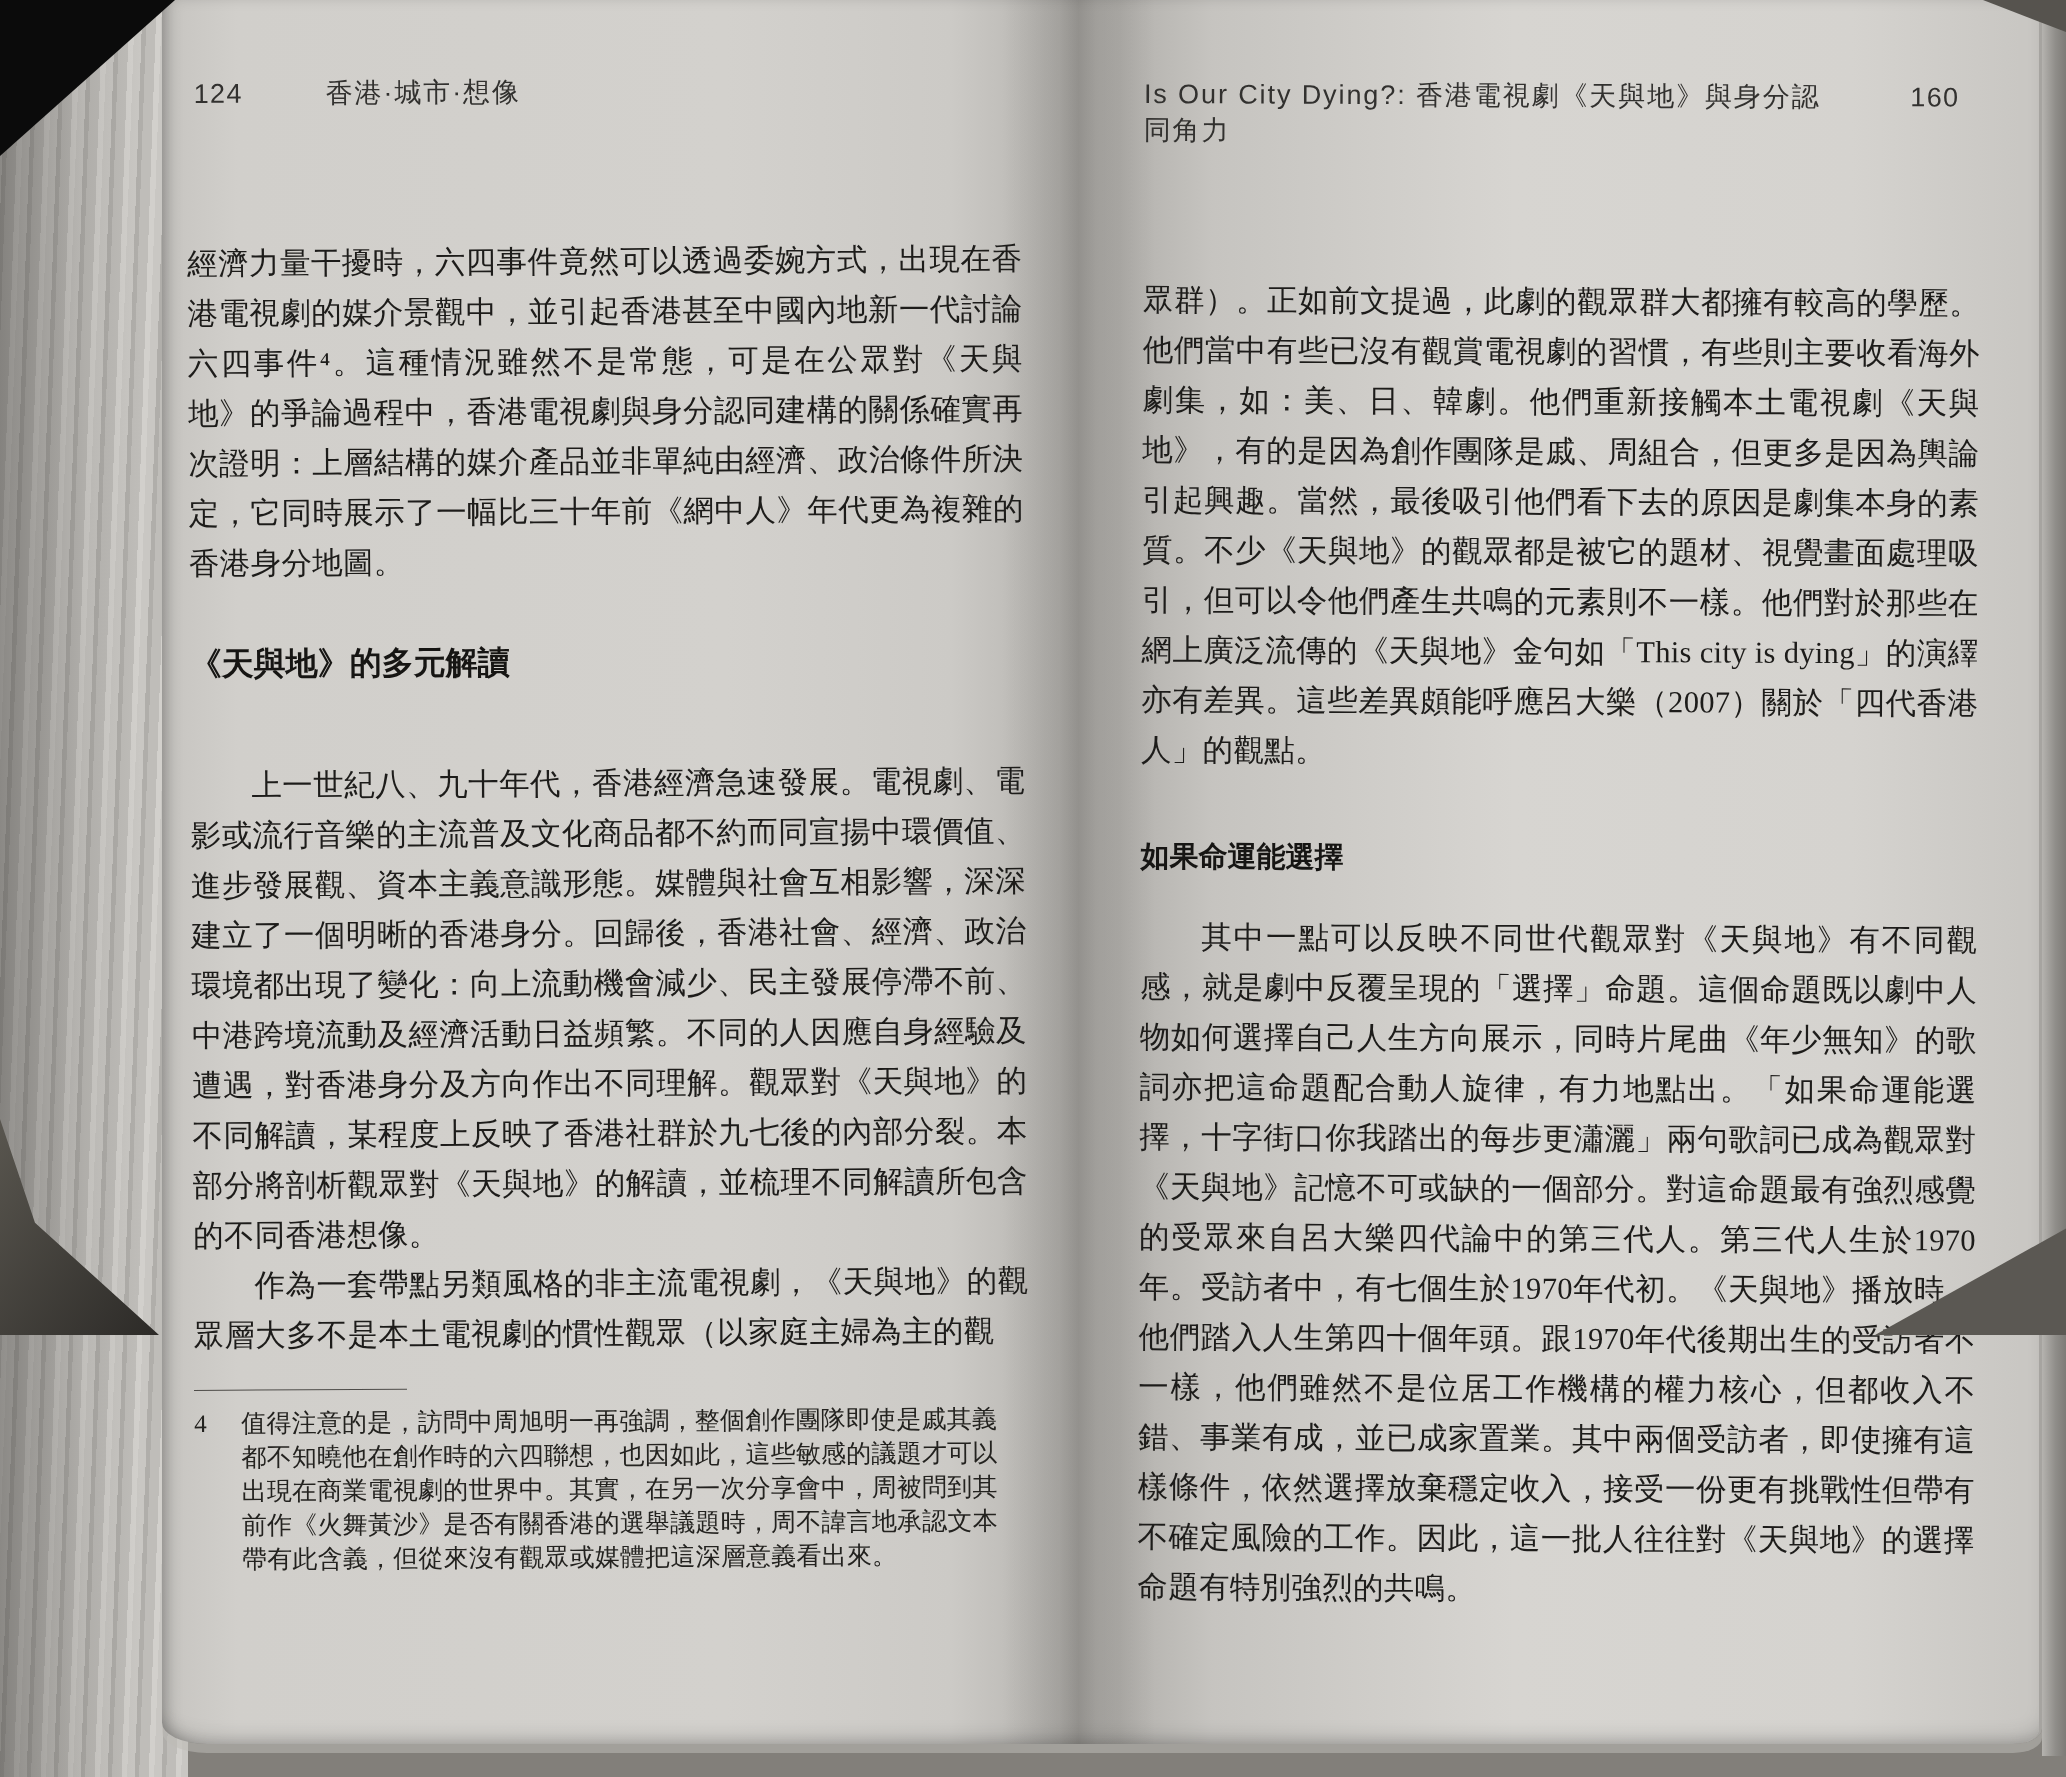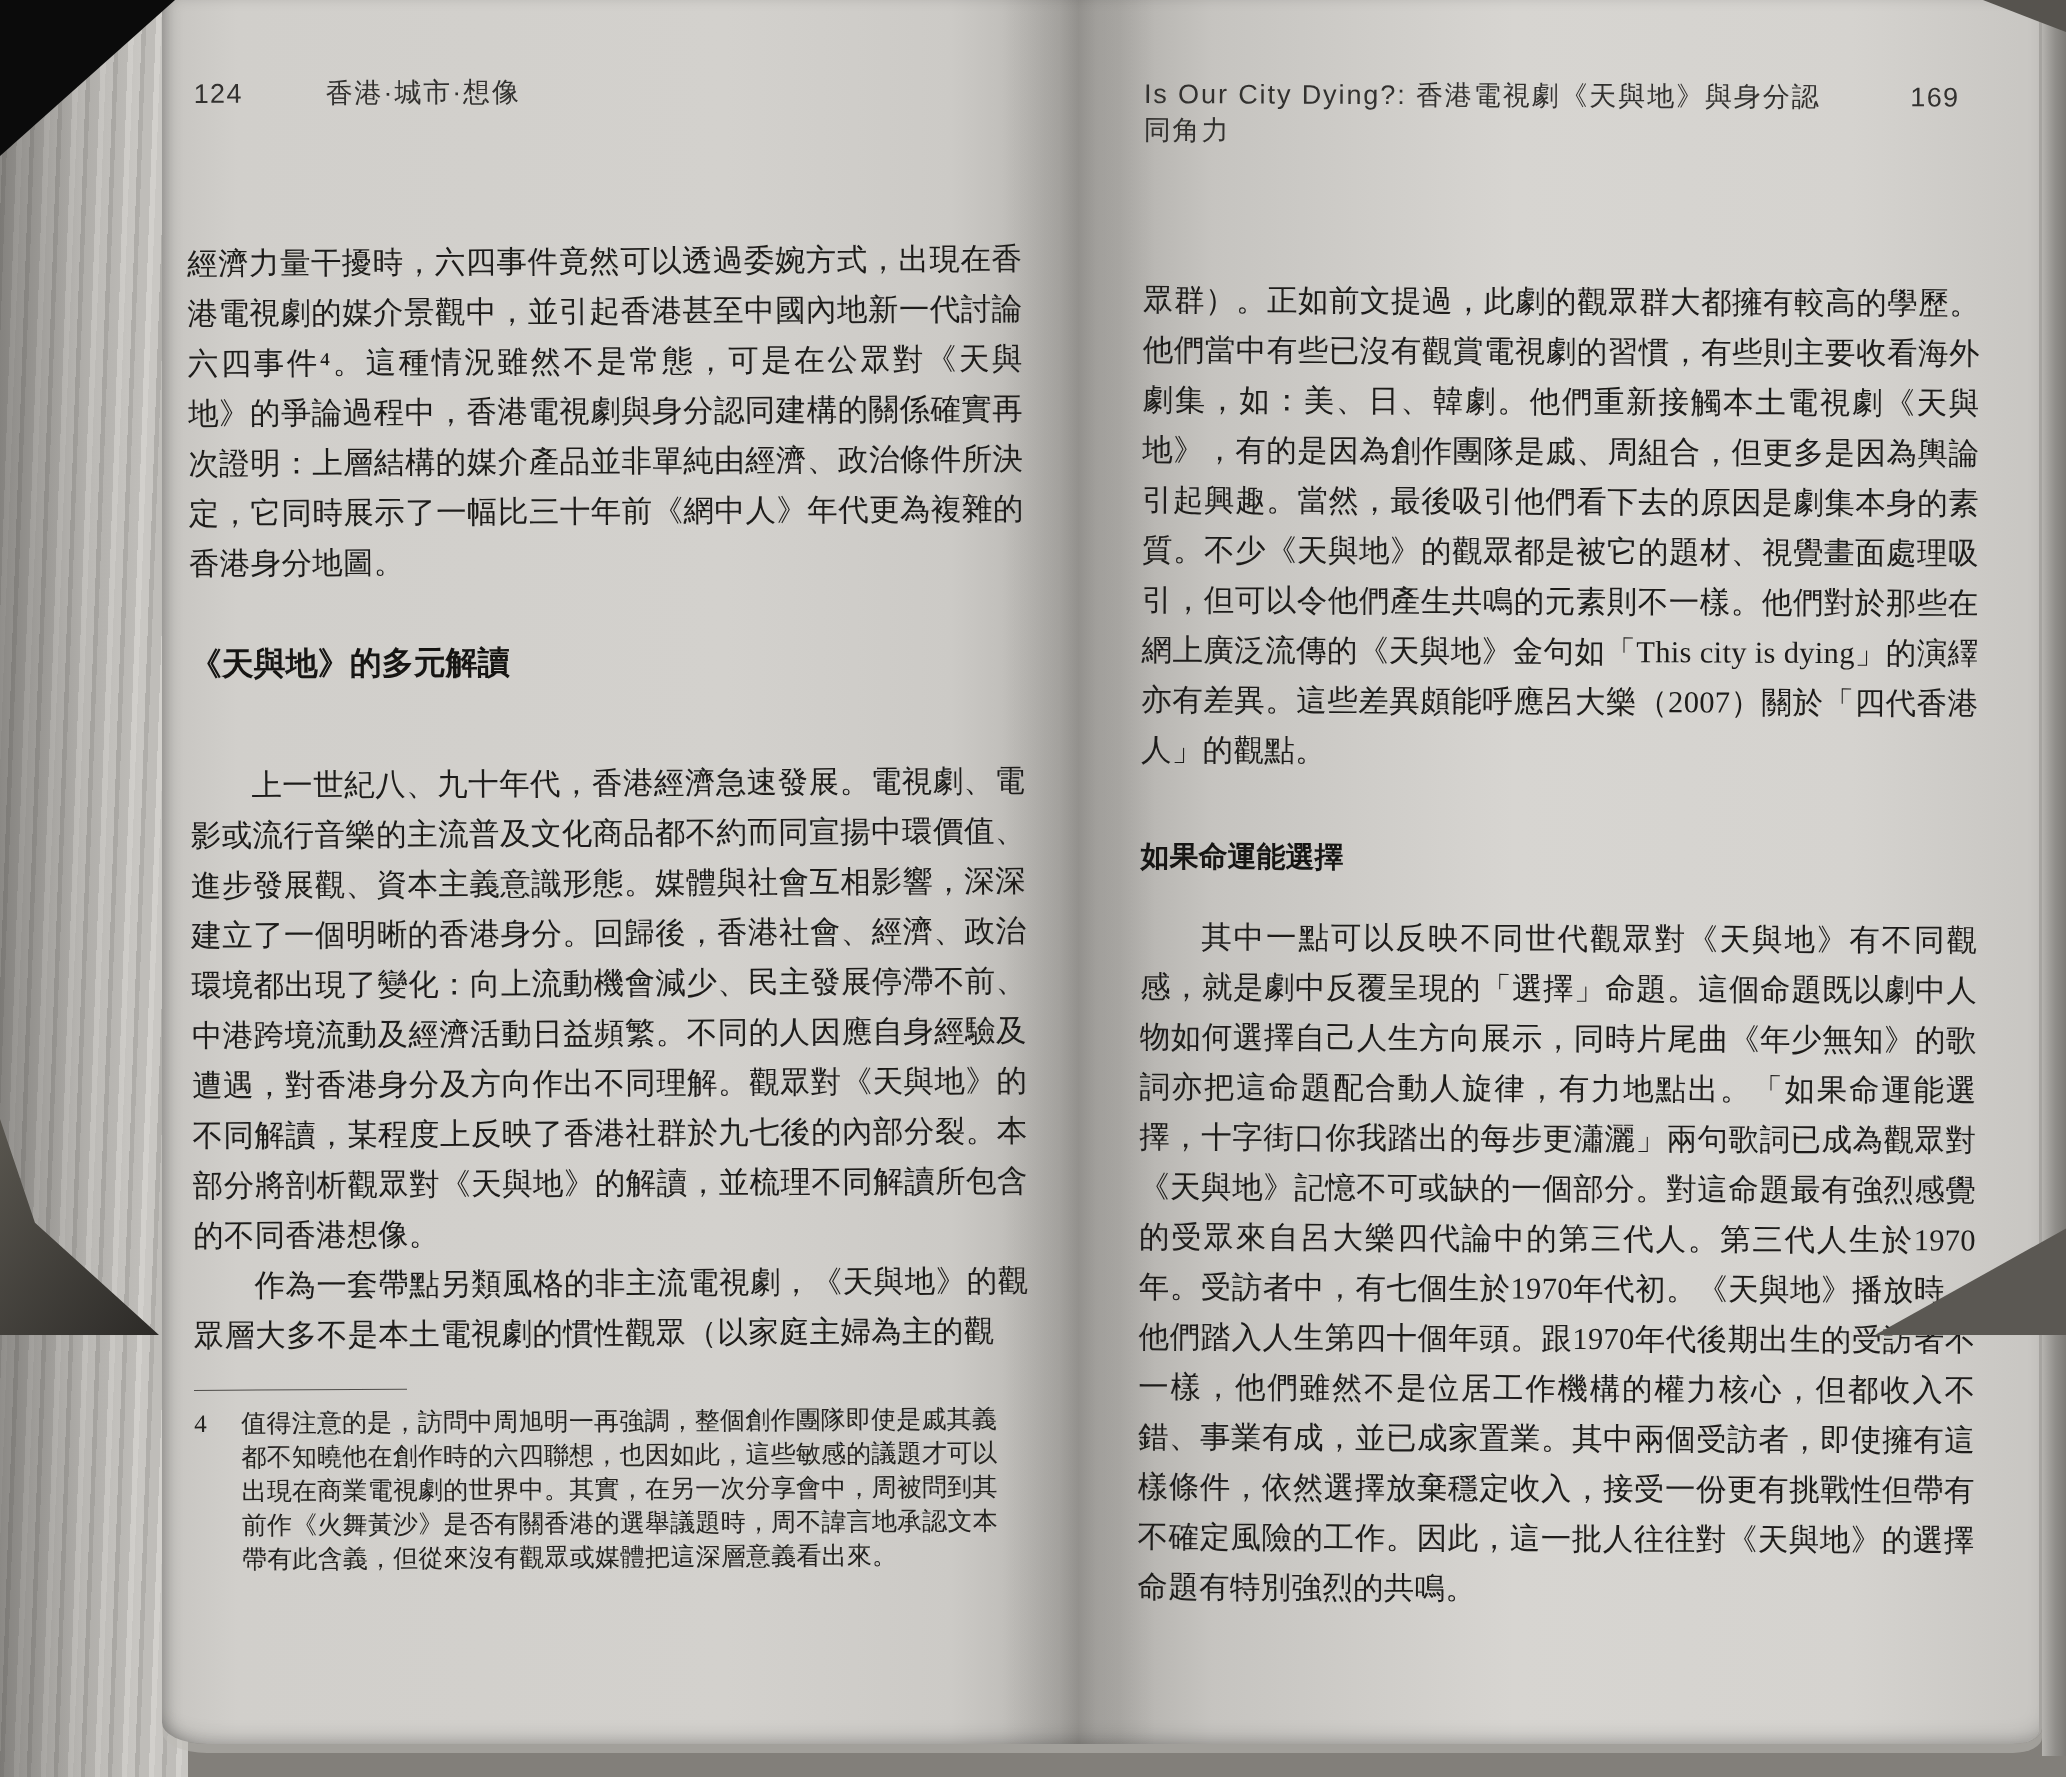--- a/index.html
+++ b/index.html
@@ -116,21 +116,21 @@
     <div class="footnote-rule"></div>
     <div class="footnote">
       <span class="fn-num">4</span>
       <span class="fn-text">值得注意的是，訪問中周旭明一再強調，整個創作團隊即使是戚其義都不知曉他在創作時的六四聯想，也因如此，這些敏感的議題才可以出現在商業電視劇的世界中。其實，在另一次分享會中，周被問到其前作《火舞黃沙》是否有關香港的選舉議題時，周不諱言地承認文本帶有此含義，但從來沒有觀眾或媒體把這深層意義看出來。</span>
     </div>
   </div>
 
   <div class="content right-content">
     <div class="running-head rh-right">
       <span class="rh-title">Is Our City Dying?: 香港電視劇《天與地》與身分認同角力</span>
-      <span class="num">169</span>
+      <span class="num">160</span>
     </div>
 
     <p class="body-para p-top">眾群）。正如前文提過，此劇的觀眾群大都擁有較高的學歷。他們當中有些已沒有觀賞電視劇的習慣，有些則主要收看海外劇集，如：美、日、韓劇。他們重新接觸本土電視劇《天與地》，有的是因為創作團隊是戚、周組合，但更多是因為輿論引起興趣。當然，最後吸引他們看下去的原因是劇集本身的素質。不少《天與地》的觀眾都是被它的題材、視覺畫面處理吸引，但可以令他們產生共鳴的元素則不一樣。他們對於那些在網上廣泛流傳的《天與地》金句如「This city is dying」的演繹亦有差異。這些差異頗能呼應呂大樂（2007）關於「四代香港人」的觀點。</p>
 
     <h2 class="section-heading heading-sans">如果命運能選擇</h2>
 
     <p class="body-para indent after-heading-r">其中一點可以反映不同世代觀眾對《天與地》有不同觀感，就是劇中反覆呈現的「選擇」命題。這個命題既以劇中人物如何選擇自己人生方向展示，同時片尾曲《年少無知》的歌詞亦把這命題配合動人旋律，有力地點出。「如果命運能選擇，十字街口你我踏出的每步更瀟灑」兩句歌詞已成為觀眾對《天與地》記憶不可或缺的一個部分。對這命題最有強烈感覺的受眾來自呂大樂四代論中的第三代人。第三代人生於1970年。受訪者中，有七個生於1970年代初。《天與地》播放時，他們踏入人生第四十個年頭。跟1970年代後期出生的受訪者不一樣，他們雖然不是位居工作機構的權力核心，但都收入不錯、事業有成，並已成家置業。其中兩個受訪者，即使擁有這樣條件，依然選擇放棄穩定收入，接受一份更有挑戰性但帶有不確定風險的工作。因此，這一批人往往對《天與地》的選擇命題有特別強烈的共鳴。</p>
   </div>
 
   <div class="corner-tl"></div>

